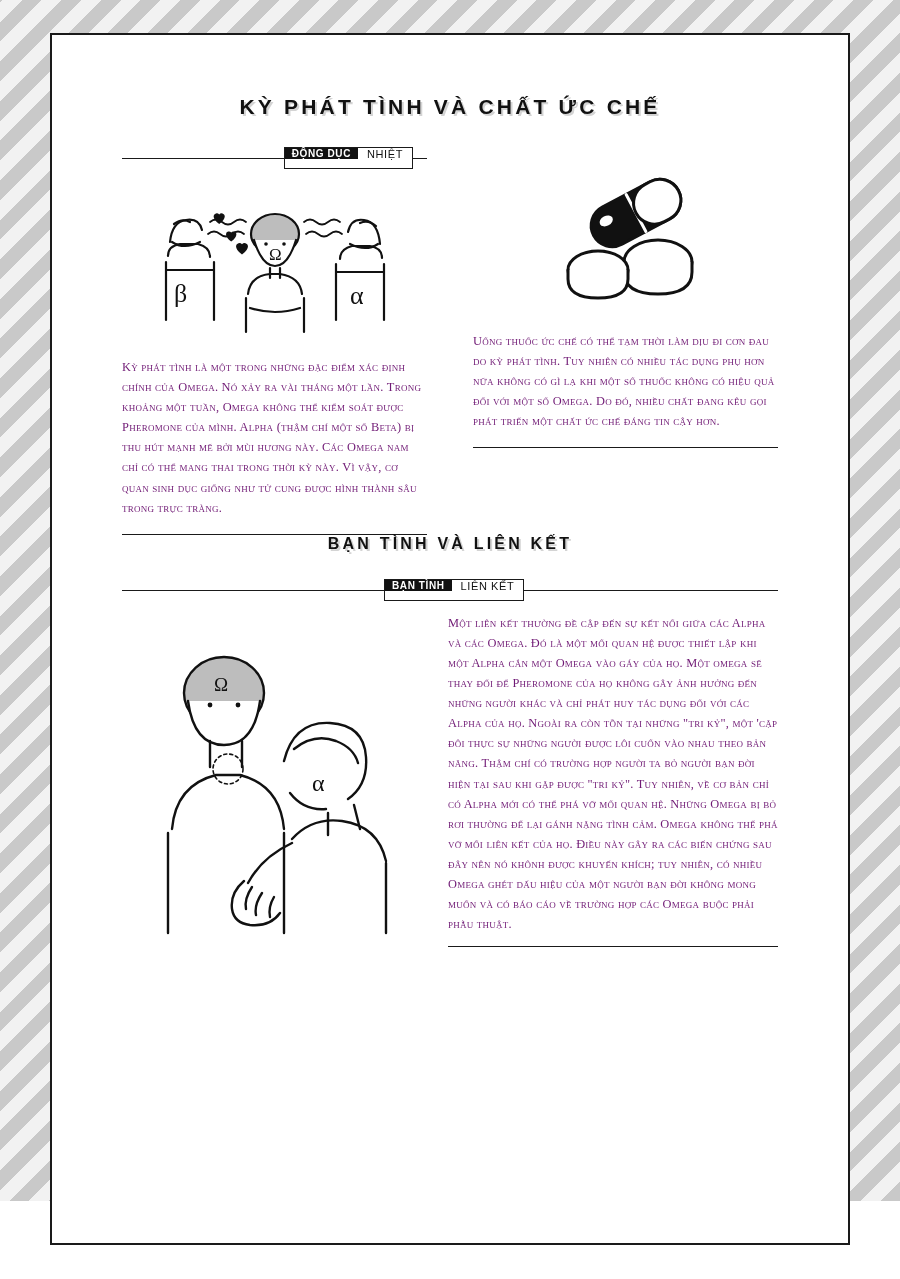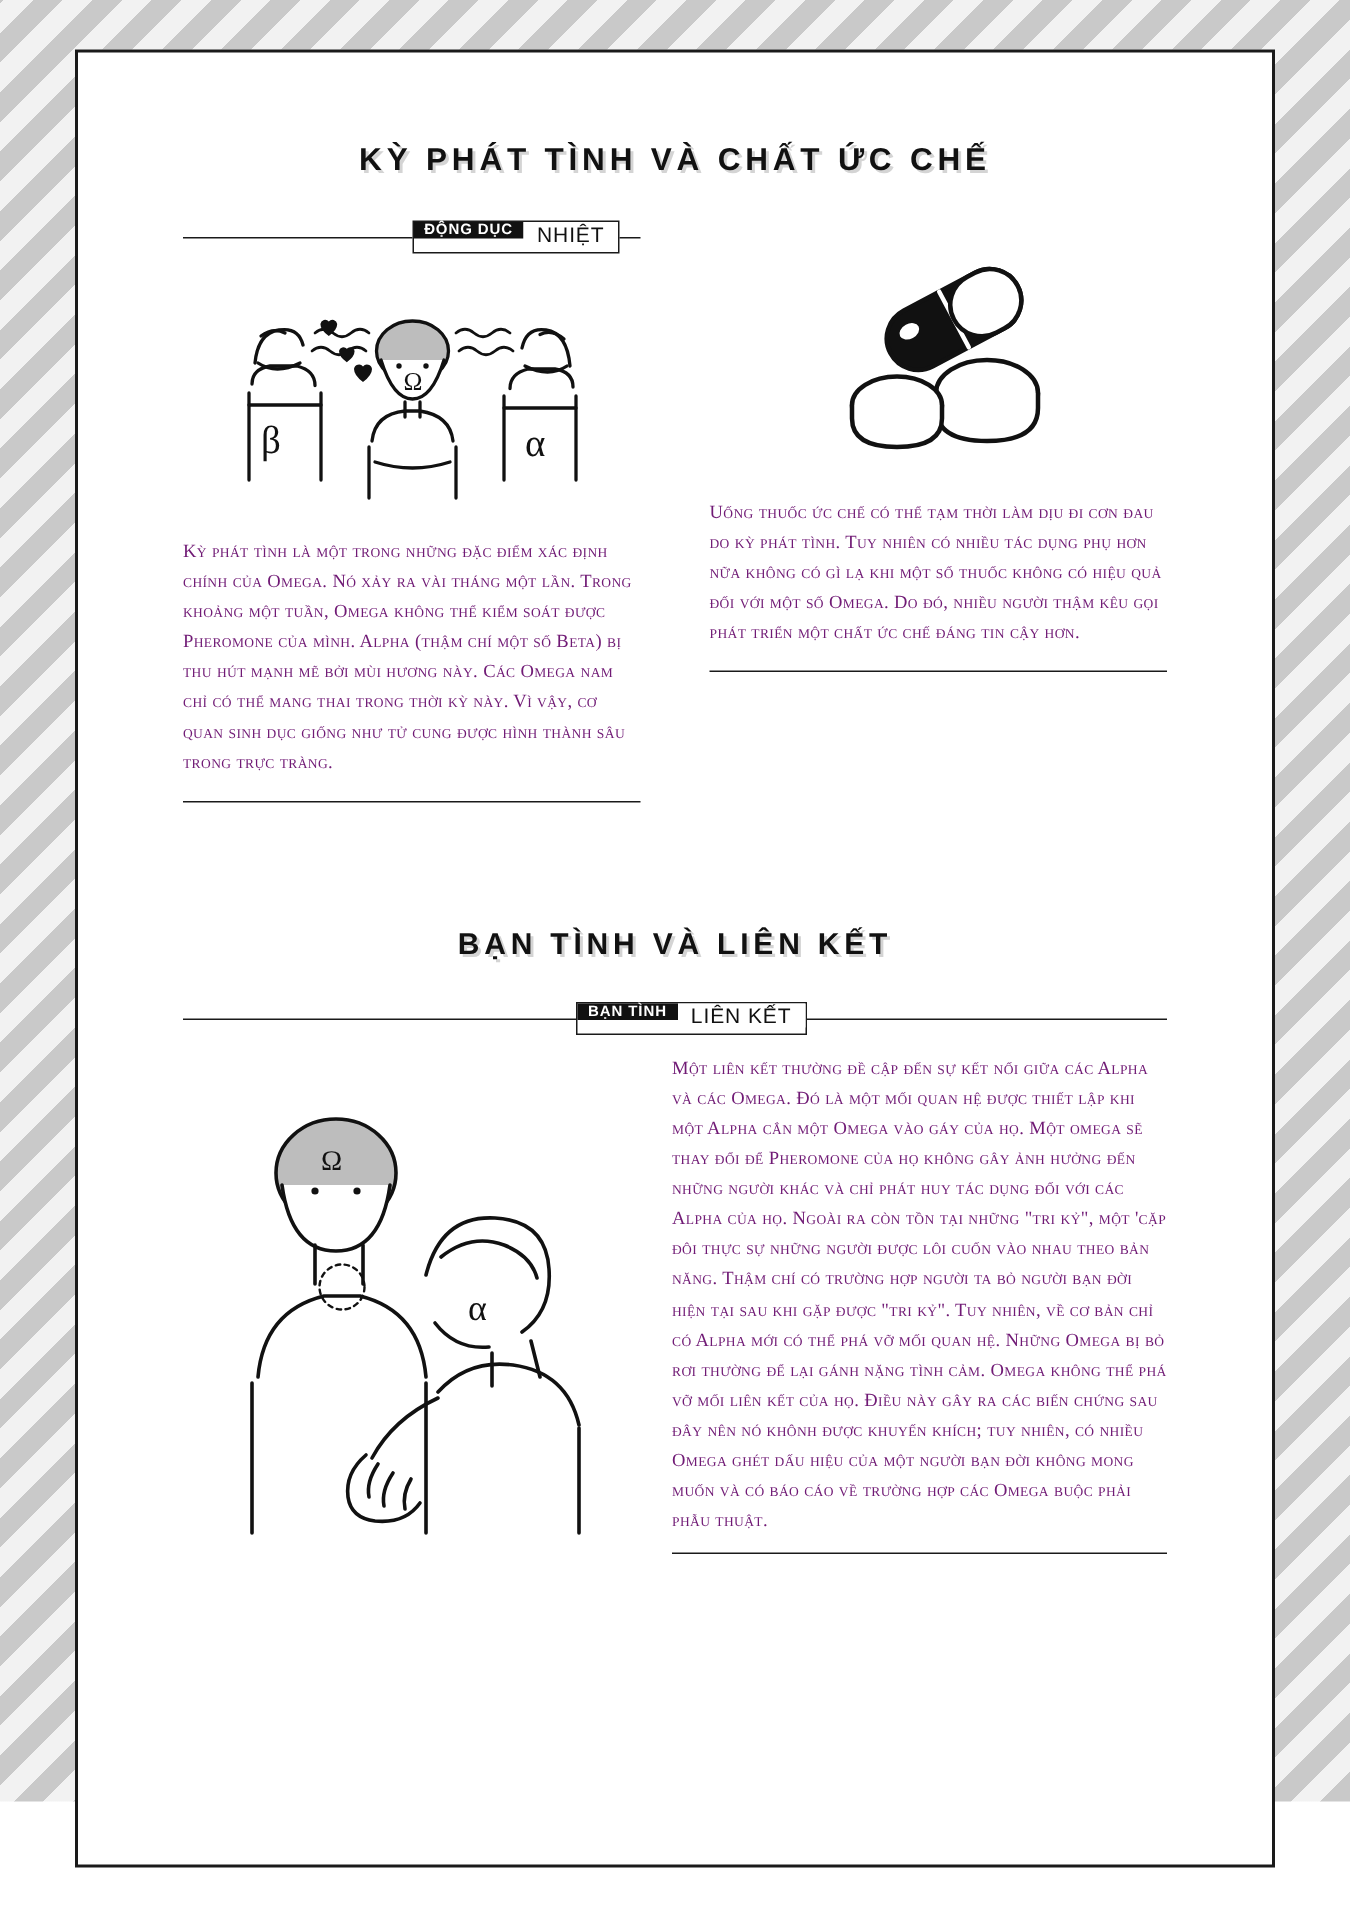--- a/index.html
+++ b/index.html
@@ -54,23 +54,22 @@
     letter-spacing: 3.2px;
     font-weight: bold;
     color: #111;
     text-transform: uppercase;
     font-variant: small-caps;
     text-shadow: 2px 2px 0 #d4d4d4;
     margin-bottom: 28px;
     font-family: "Liberation Sans", sans-serif;
   }
   .section-title.second {
-    margin-top: 84px;
     margin-bottom: 26px;
-    font-size: 20px;
+    font-size: 16px;
   }
 
   
   .cols {
     display: flex;
     gap: 46px;
     align-items: flex-start;
   }
   .col {
     flex: 1 1 0;
@@ -111,21 +110,21 @@
     font-weight: bold;
     padding: 0 7px;
     display: flex;
     align-items: center;
     font-variant: small-caps;
     text-transform: uppercase;
   }
   .chip .v {
     background: #fff;
     color: #111;
-    font-size: 14px;
+    font-size: 11px;
     letter-spacing: 0.6px;
     padding: 0 9px;
     display: flex;
     align-items: center;
     font-variant: small-caps;
     text-transform: uppercase;
   }
 
   
   .illus {
@@ -292,21 +291,21 @@
                 <path d="M98 104 l0 10 q0 22 34 22 q34 0 34 -22 l0 -10" fill="#fff" stroke="#111"></path>
               </g>
 
               <g>
                 <ellipse cx="72" cy="112" rx="30" ry="19" fill="#fff" stroke="#111"></ellipse>
                 <path d="M42 112 l0 9 q0 19 30 19 q30 0 30 -19 l0 -9" fill="#fff" stroke="#111"></path>
               </g>
             </svg>
           </div>
 
-          <div class="body-text">Uống thuốc ức chế có thể tạm thời làm dịu đi cơn đau do kỳ phát tình. Tuy nhiên có nhiều tác dụng phụ hơn nữa không có gì lạ khi một số thuốc không có hiệu quả đối với một số Omega. Do đó, nhiều người thậm kêu gọi phát triển một chất ức chế đáng tin cậy hơn.</div>
+          <div class="body-text">Uống thuốc ức chế có thể tạm thời làm dịu đi cơn đau do kỳ phát tình. Tuy nhiên có nhiều tác dụng phụ hơn nữa không có gì lạ khi một số thuốc không có hiệu quả đối với một số Omega. Do đó, nhiều chất đang kêu gọi phát triển một chất ức chế đáng tin cậy hơn.</div>
           <hr class="col-rule">
         </div>
       </div>
 
       <div class="section-title second">Bạn tình và liên kết</div>
 
       <div class="bottom">
         <div class="bottom-labelbar">
           <div class="rule"></div>
           <div class="chip">

